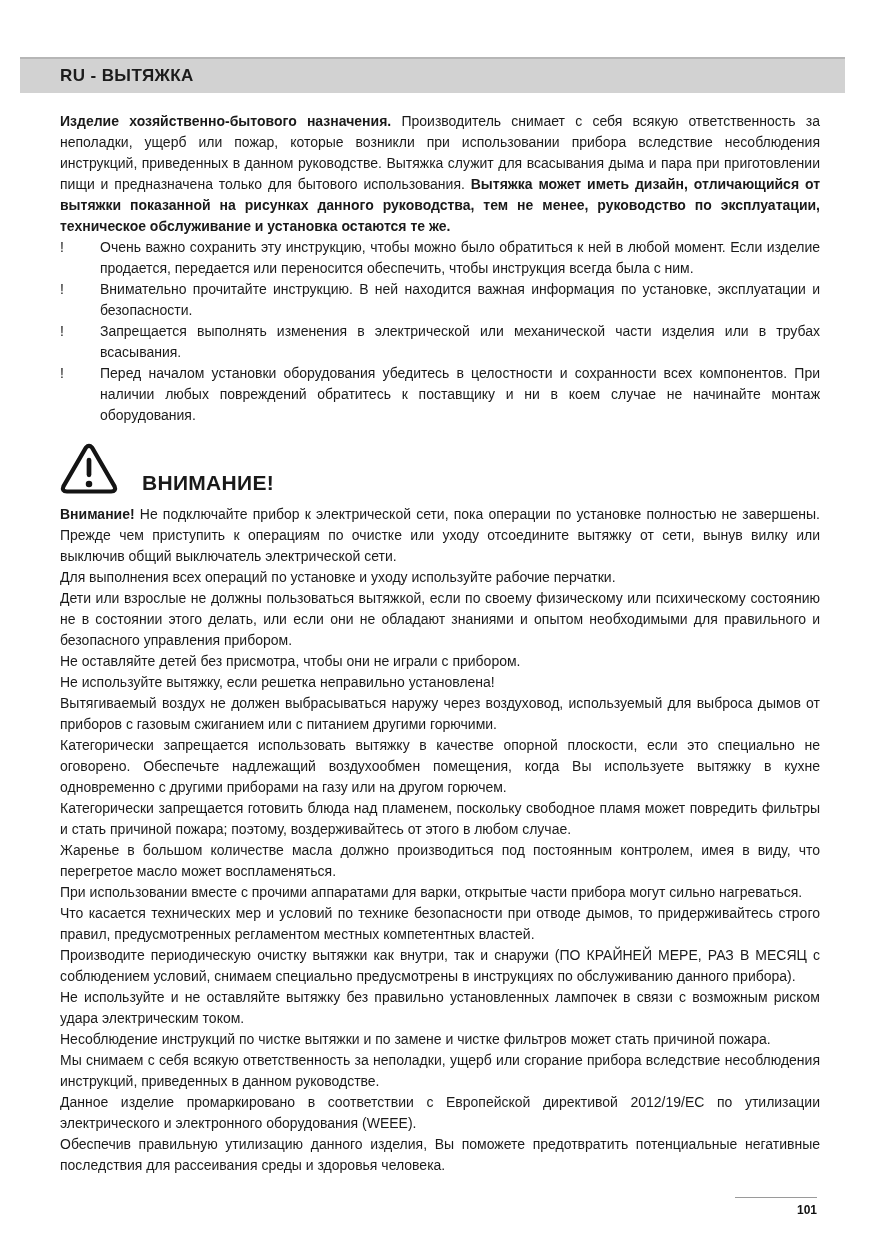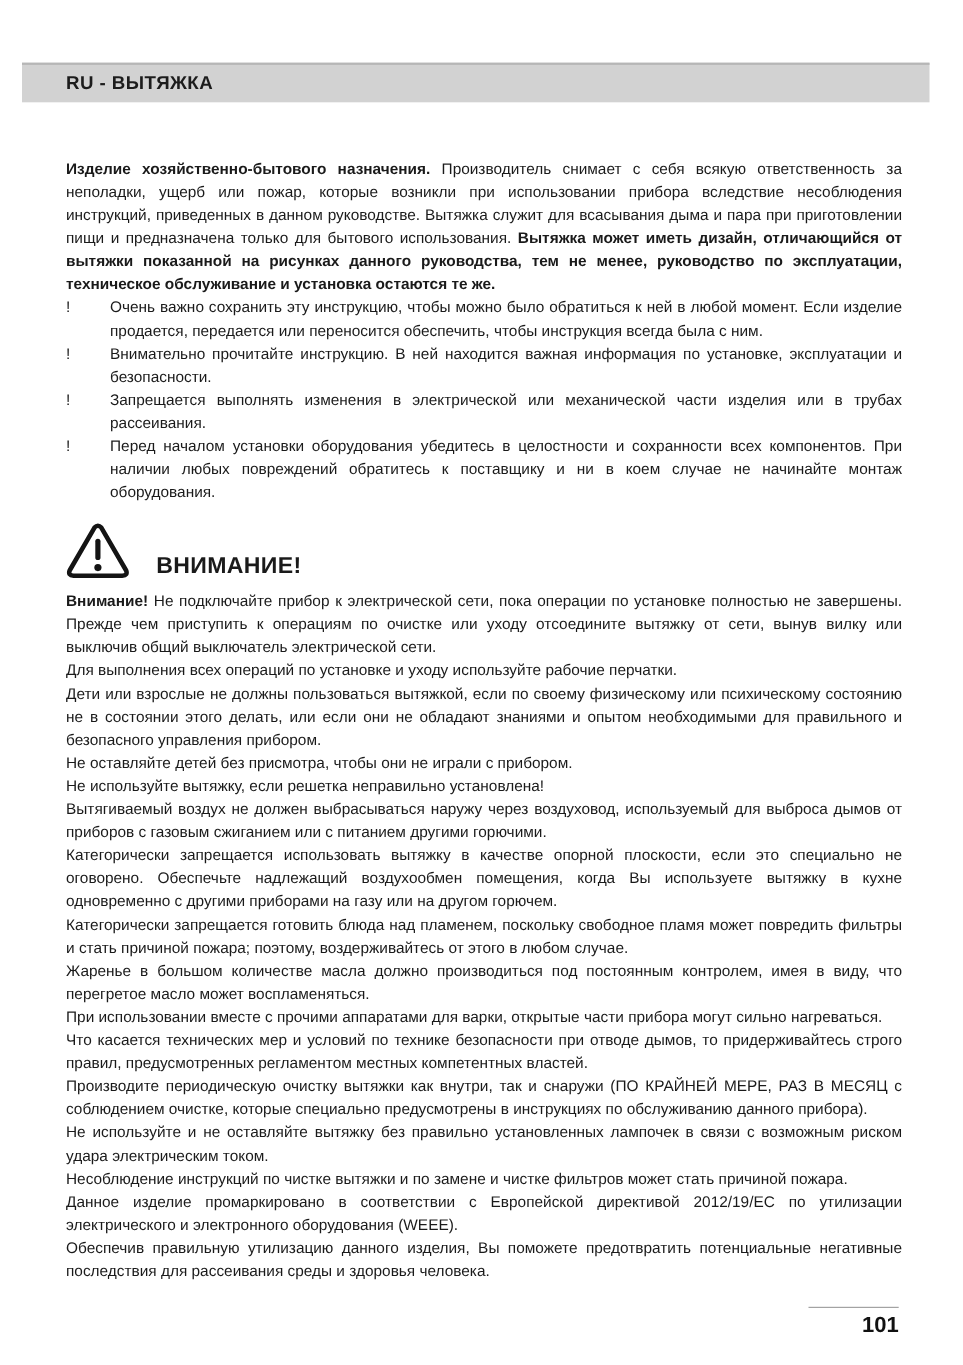--- a/index.html
+++ b/index.html
@@ -37,21 +37,20 @@
     color: #1c1c1c;
   }
   .content {
     position: absolute;
     left: 60px;
     top: 111px;
     width: 760px;
     font-size: 14px;
     line-height: 21px;
     text-align: justify;
-    margin-top: 32px;
   }
   .para { margin: 0; }
   .bullet-row { display: flex; }
   .bullet-marker { flex: 0 0 40px; width: 40px; }
   .bullet-text { flex: 1; text-align: justify; }
   .warning-head {
     display: flex;
     align-items: flex-end;
     gap: 24px;
     margin: 16px 0 8px 0;
@@ -70,21 +69,21 @@
     text-align: right;
   }
   .footer-rule {
     width: 82px;
     border-top: 1px solid var(--rule, #9a9a9a);
     margin-left: auto;
     margin-bottom: 5px;
   }
   .page-number {
     font-weight: bold;
-    font-size: 20px;
+    font-size: 12px;
     color: #111111;
   }
 </style>
 </head>
 <body>
 
 <div class="page">
 
   <div class="header-bar">
     <span class="header-title">RU - ВЫТЯЖКА</span>
@@ -97,21 +96,21 @@
     <div class="bullet-row">
       <span class="bullet-marker">!</span>
       <span class="bullet-text">Очень важно сохранить эту инструкцию, чтобы можно было обратиться к ней в любой момент. Если изделие продается, передается или переносится обеспечить, чтобы инструкция всегда была с ним.</span>
     </div>
     <div class="bullet-row">
       <span class="bullet-marker">!</span>
       <span class="bullet-text">Внимательно прочитайте инструкцию. В ней находится важная информация по установке, эксплуатации и безопасности.</span>
     </div>
     <div class="bullet-row">
       <span class="bullet-marker">!</span>
-      <span class="bullet-text">Запрещается выполнять изменения в электрической или механической части изделия или в трубах рассеивания.</span>
+      <span class="bullet-text">Запрещается выполнять изменения в электрической или механической части изделия или в трубах всасывания.</span>
     </div>
     <div class="bullet-row">
       <span class="bullet-marker">!</span>
       <span class="bullet-text">Перед началом установки оборудования убедитесь в целостности и сохранности всех компонентов. При наличии любых повреждений обратитесь к поставщику и ни в коем случае не начинайте монтаж оборудования.</span>
     </div>
 
 
     <div class="warning-head">
       <span class="tri-icon">
         <svg viewBox="0 0 64 58" aria-hidden="true">
@@ -128,23 +127,24 @@
     <p class="para">Для выполнения всех операций по установке и уходу используйте рабочие перчатки.</p>
     <p class="para">Дети или взрослые не должны пользоваться вытяжкой, если по своему физическому или психическому состоянию не в состоянии этого делать, или если они не обладают знаниями и опытом необходимыми для правильного и безопасного управления прибором.</p>
     <p class="para">Не оставляйте детей без присмотра, чтобы они не играли с прибором.</p>
     <p class="para">Не используйте вытяжку, если решетка неправильно установлена!</p>
     <p class="para">Вытягиваемый воздух не должен выбрасываться наружу через воздуховод, используемый для выброса дымов от приборов с газовым сжиганием или с питанием другими горючими.</p>
     <p class="para">Категорически запрещается использовать вытяжку в качестве опорной плоскости, если это специально не оговорено. Обеспечьте надлежащий воздухообмен помещения, когда Вы используете вытяжку в кухне одновременно с другими приборами на газу или на другом горючем.</p>
     <p class="para">Категорически запрещается готовить блюда над пламенем, поскольку свободное пламя может повредить фильтры и стать причиной пожара; поэтому, воздерживайтесь от этого в любом случае.</p>
     <p class="para">Жаренье в большом количестве масла должно производиться под постоянным контролем, имея в виду, что перегретое масло может воспламеняться.</p>
     <p class="para">При использовании вместе с прочими аппаратами для варки, открытые части прибора могут сильно нагреваться.</p>
     <p class="para">Что касается технических мер и условий по технике безопасности при отводе дымов, то придерживайтесь строго правил, предусмотренных регламентом местных компетентных властей.</p>
-    <p class="para">Производите периодическую очистку вытяжки как внутри, так и снаружи (ПО КРАЙНЕЙ МЕРЕ, РАЗ В МЕСЯЦ с соблюдением очистке, которые специально предусмотрены в инструкциях по обслуживанию данного прибора).</p>
+    <p class="para">Производите периодическую очистку вытяжки как внутри, так и снаружи (ПО КРАЙНЕЙ МЕРЕ, РАЗ В МЕСЯЦ с соблюдением условий, снимаем специально предусмотрены в инструкциях по обслуживанию данного прибора).</p>
     <p class="para">Не используйте и не оставляйте вытяжку без правильно установленных лампочек в связи с возможным риском удара электрическим током.</p>
     <p class="para">Несоблюдение инструкций по чистке вытяжки и по замене и чистке фильтров может стать причиной пожара.</p>
+    <p class="para">Мы снимаем с себя всякую ответственность за неполадки, ущерб или сгорание прибора вследствие несоблюдения инструкций, приведенных в данном руководстве.</p>
     <p class="para">Данное изделие промаркировано в соответствии с Европейской директивой 2012/19/EC по утилизации электрического и электронного оборудования (WEEE).</p>
     <p class="para">Обеспечив правильную утилизацию данного изделия, Вы поможете предотвратить потенциальные негативные последствия для рассеивания среды и здоровья человека.</p>
 
   </div>
 
   <div class="footer">
     <div class="footer-rule"></div>
     <div class="page-number">101</div>
   </div>
 

